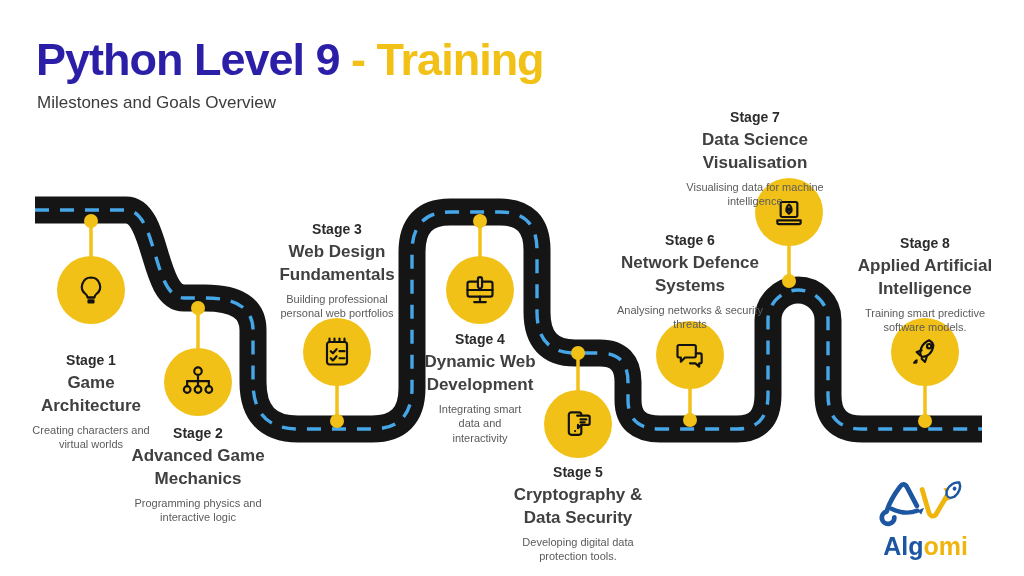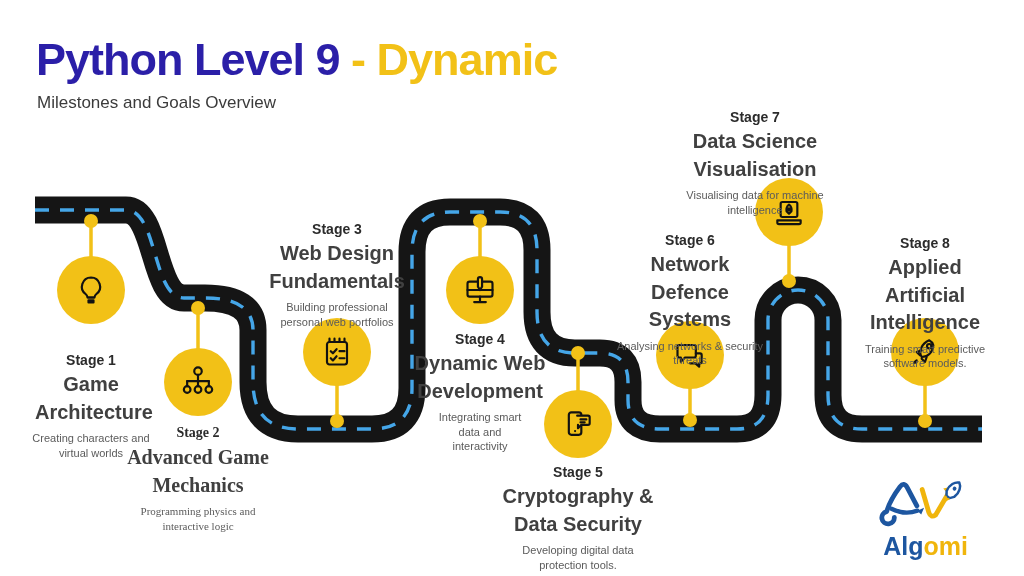--- a/index.html
+++ b/index.html
@@ -30,42 +30,42 @@
     display:flex;align-items:center;justify-content:center;
   }
   .circle svg{stroke:#121212;fill:none;stroke-width:2.6;stroke-linecap:round;stroke-linejoin:round;}
   .c1{left:91px;top:290px;}  .c2{left:198px;top:382px;}
   .c3{left:337px;top:352px;} .c4{left:480px;top:290px;}
   .c5{left:578px;top:424px;} .c6{left:690px;top:355px;}
   .c7{left:789px;top:212px;} .c8{left:925px;top:352px;}
   
   .stage{position:absolute;transform:translateX(-50%);text-align:center;}
   .stage-label{font-size:14px;font-weight:800;color:#2b2b2b;margin-bottom:3px;}
-  .stage-title{font-size:20px;font-weight:600;color:#404040;line-height:1.38;margin:0 auto 5px auto;}
+  .stage-title{font-size:17px;font-weight:600;color:#404040;line-height:1.38;margin:0 auto 5px auto;}
   .stage-desc{font-size:11px;color:#5b5b5b;line-height:1.32;margin:0 auto;}
   .s1{left:91px;top:352px;width:150px;}  .s1 .stage-title{max-width:112px;} .s1 .stage-desc{max-width:128px;}
-  .s2{left:198px;top:425px;width:170px;font-family:Liberation Serif, serif;} .s2 .stage-title{max-width:152px;} .s2 .stage-desc{max-width:140px;}
+  .s2{left:198px;top:425px;width:170px;} .s2 .stage-title{max-width:152px;} .s2 .stage-desc{max-width:140px;}
   .s3{left:337px;top:221px;width:180px;} .s3 .stage-title{max-width:152px;} .s3 .stage-desc{max-width:126px;}
   .s4{left:480px;top:331px;width:175px;} .s4 .stage-title{max-width:152px;} .s4 .stage-desc{max-width:98px;}
   .s5{left:578px;top:464px;width:185px;} .s5 .stage-title{max-width:162px;} .s5 .stage-desc{max-width:142px;}
   .s6{left:690px;top:232px;width:190px;} .s6 .stage-title{max-width:162px;} .s6 .stage-desc{max-width:148px;text-align:center;}
   .s7{left:755px;top:97px;width:195px;margin-top:12px;}  .s7 .stage-title{max-width:152px;} .s7 .stage-desc{max-width:168px;}
   .s8{left:925px;top:235px;width:185px;} .s8 .stage-title{max-width:152px;} .s8 .stage-desc{max-width:158px;}
   
   #logo{position:absolute;left:863px;top:474px;width:125px;text-align:center;}
   #logo-text{font-size:25px;font-weight:800;letter-spacing:0;line-height:1;margin-top:0px;}
   #logo-text .l-primary{color:var(--logo-blue);}
   #logo-text .l-accent{color:var(--logo-yellow);}
 </style>
 </head>
 <body>
 
 <div id="canvas">
 
-  <div id="title"><span class="t-primary">Python Level 9</span><span> </span><span class="t-accent">- Dynamic</span></div>
+  <div id="title"><span class="t-primary">Python Level 9</span><span> </span><span class="t-accent">- Training</span></div>
   <div id="subtitle">Milestones and Goals Overview</div>
 
   <svg id="road-svg" width="1024" height="576" viewBox="0 0 1024 576">
     <path class="road-surface" d="M35 210 H126 C158 210 152 298 184 298 H205 Q253 298 253 330 V382 Q253 429 298 429 H372 Q412 429 412 388 V252 Q412 212 450 212 H500 Q537 212 537 250 V312 Q537 353 575 353 H600 Q628 353 628 382 V400 Q628 429 660 429 H737 Q768 429 768 395 V320 A30 30 0 0 1 828 320 V395 Q828 429 862 429 H982"></path>
     <path class="road-markings" d="M35 210 H126 C158 210 152 298 184 298 H205 Q253 298 253 330 V382 Q253 429 298 429 H372 Q412 429 412 388 V252 Q412 212 450 212 H500 Q537 212 537 250 V312 Q537 353 575 353 H600 Q628 353 628 382 V400 Q628 429 660 429 H737 Q768 429 768 395 V320 A30 30 0 0 1 828 320 V395 Q828 429 862 429 H982"></path>
     <g>
       <line class="connector" x1="91" y1="221" x2="91" y2="290"></line>
       <line class="connector" x1="198" y1="308" x2="198" y2="382"></line>
       <line class="connector" x1="337" y1="352" x2="337" y2="421"></line>
       <line class="connector" x1="480" y1="221" x2="480" y2="290"></line>

